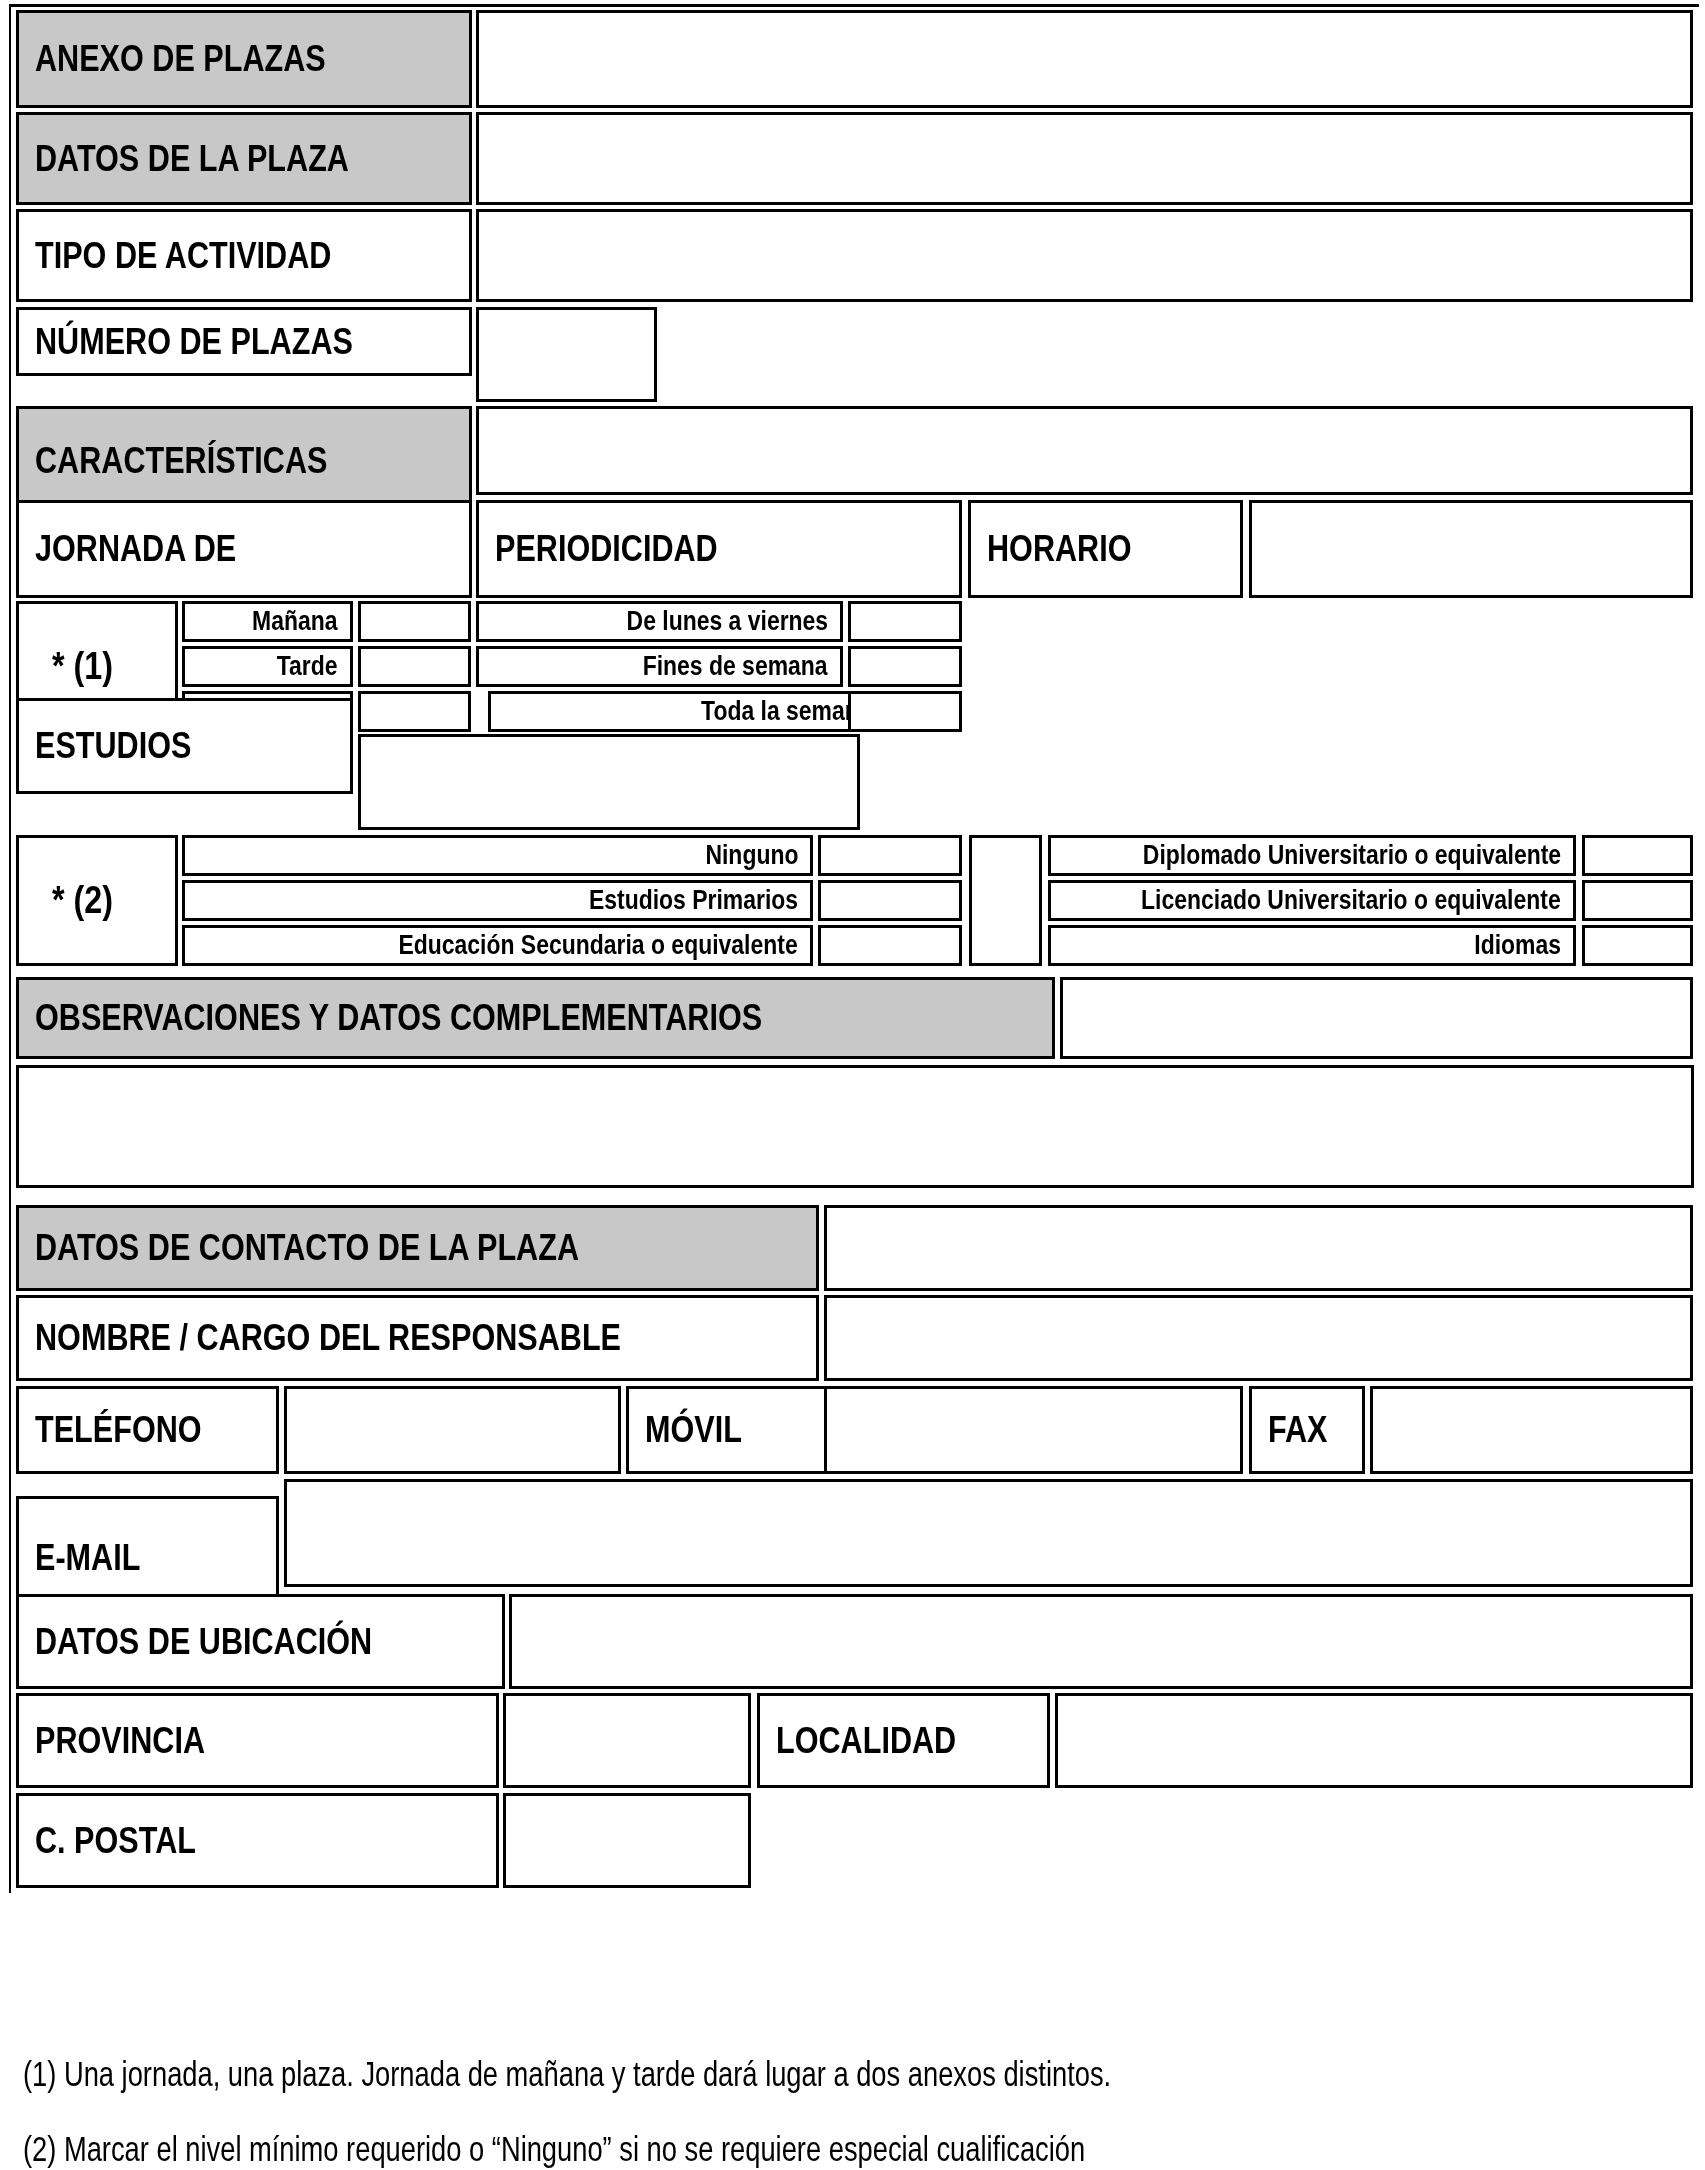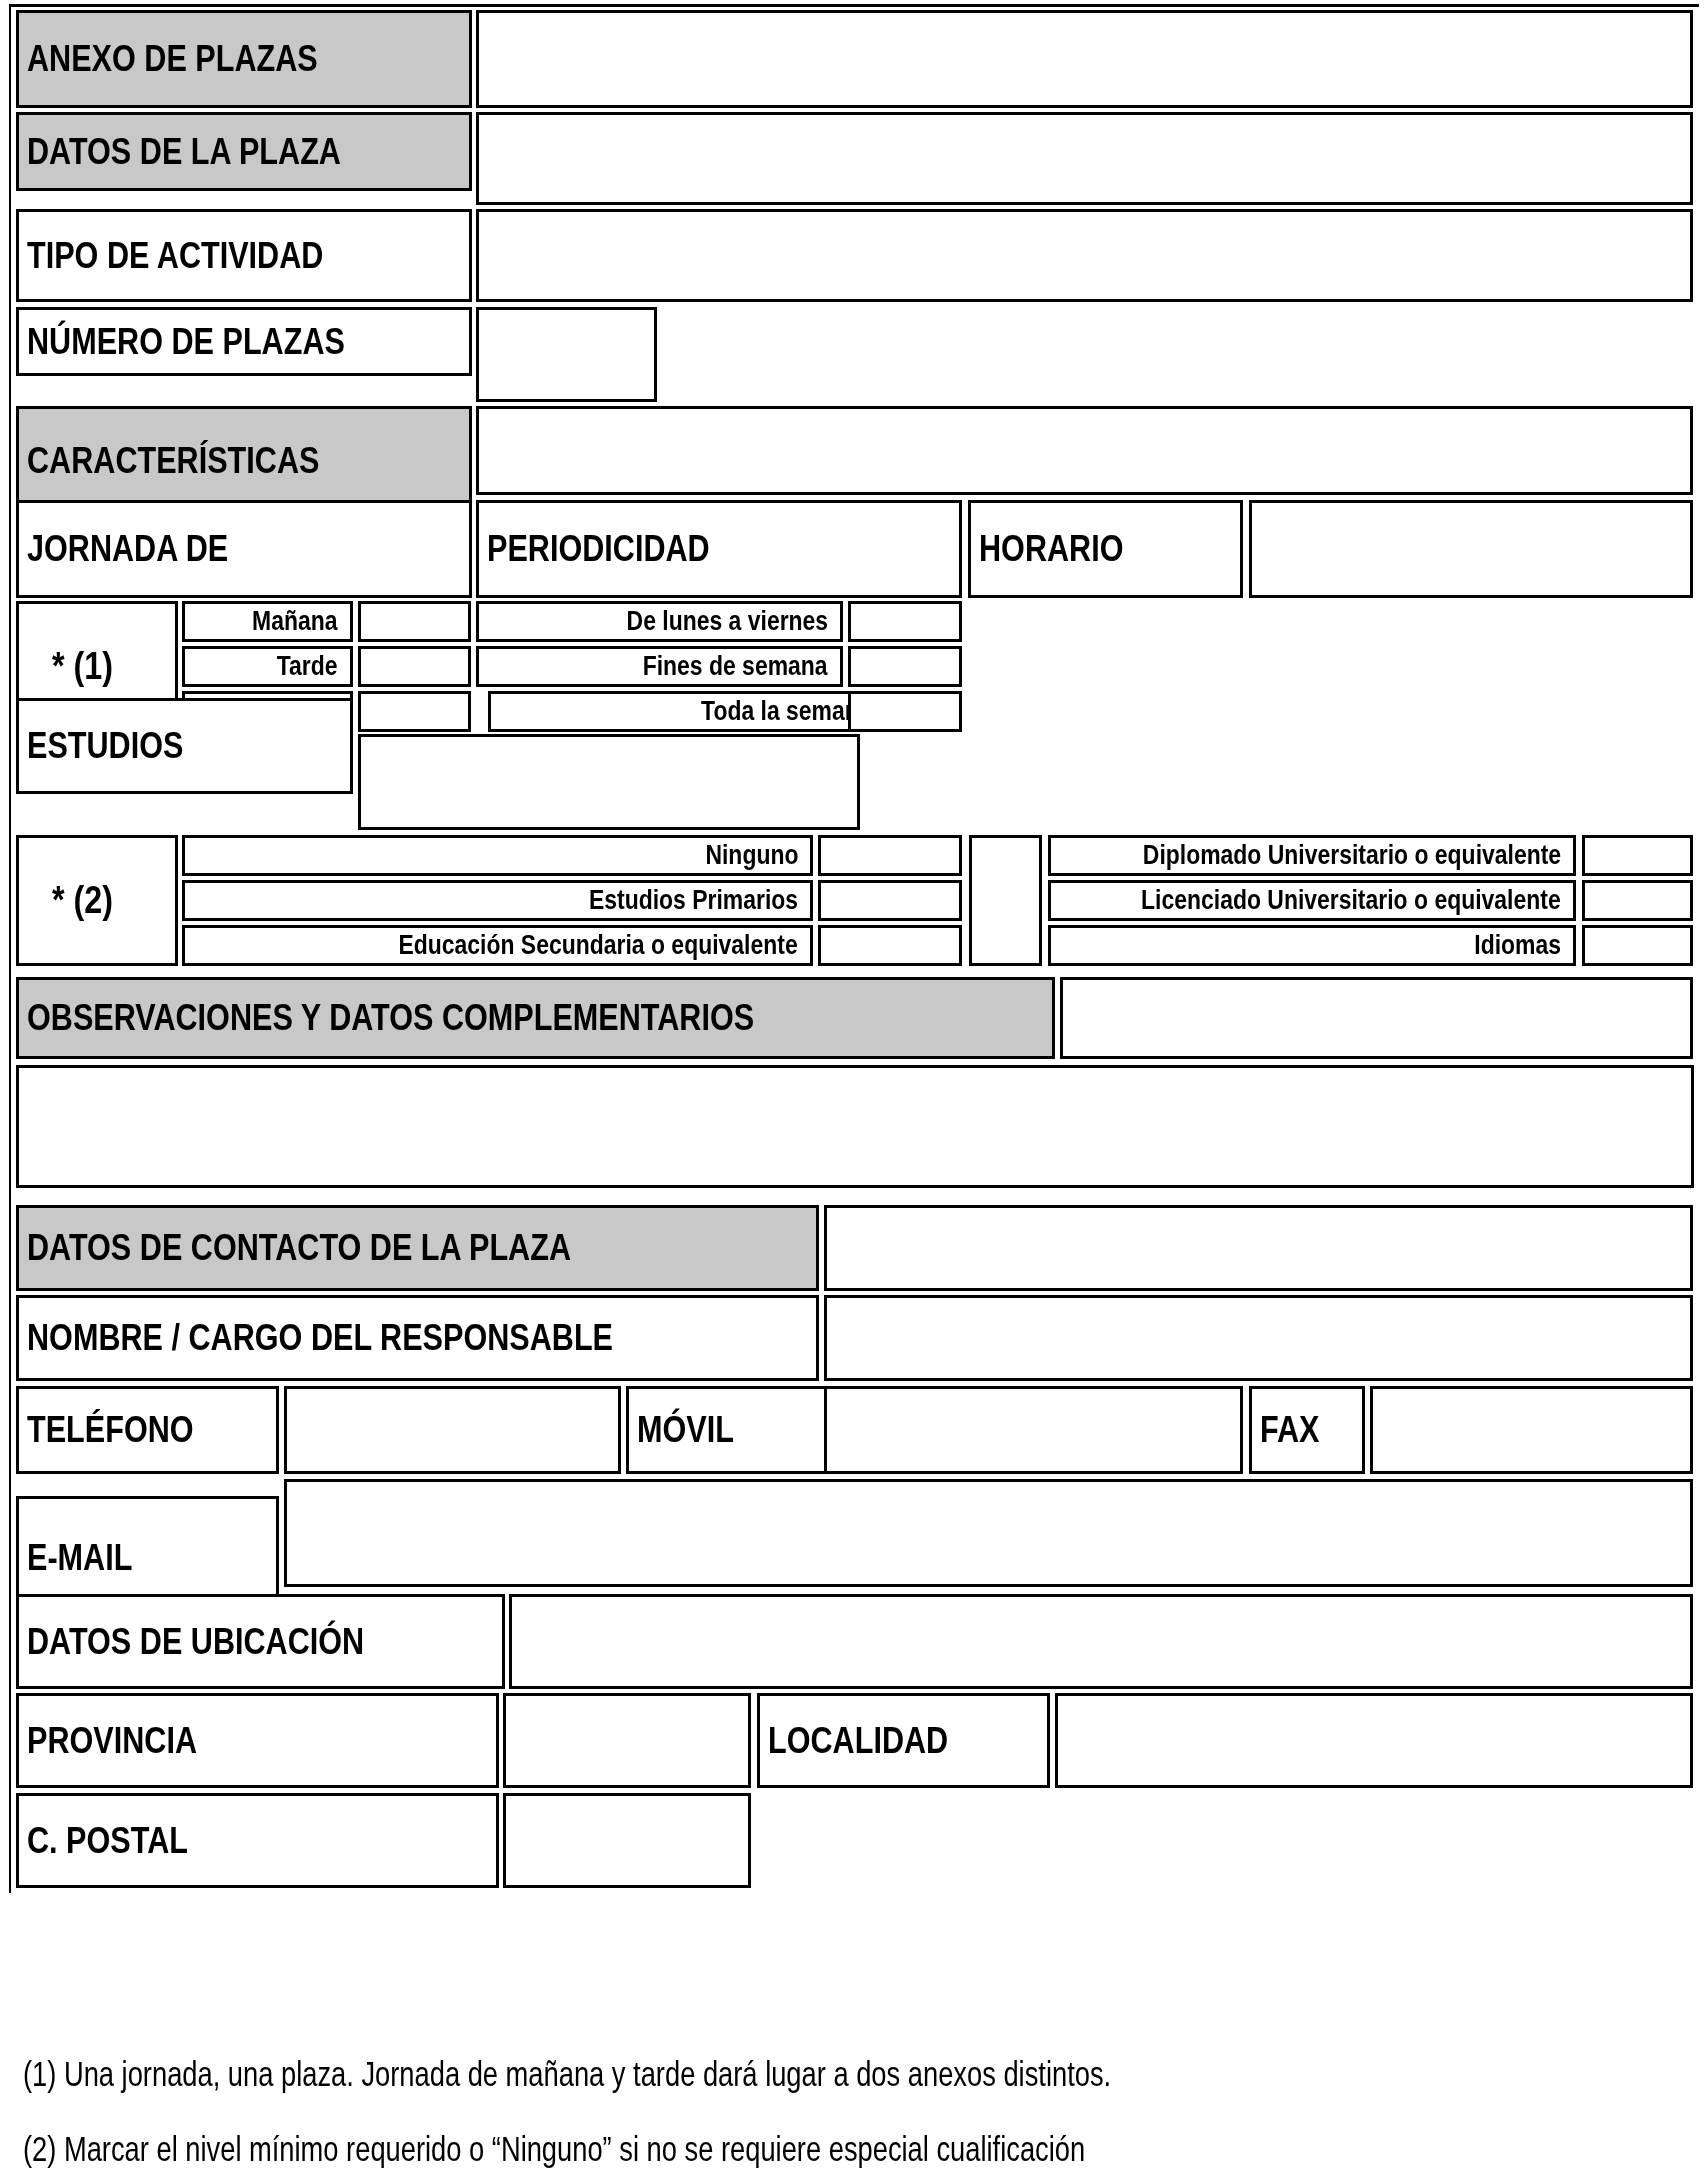--- a/index.html
+++ b/index.html
@@ -15,21 +15,21 @@
   .cell{
     position:absolute;
     box-sizing:border-box;
     border:3.5px solid #000;
     background:#ffffff;
     display:flex;
     align-items:center;
     overflow:hidden;
   }
   .gray{background:#c8c8c8;}
-  .hdr{font-weight:bold;font-size:36px;padding-left:8px;}
+  .hdr{font-weight:bold;font-size:36px;padding-left:16px;}
   .star{font-weight:bold;font-size:38px;padding-left:33px;}
   .sm{font-weight:bold;font-size:27px;}
   .right{justify-content:flex-end;padding-right:12px;}
   .cond{display:inline-block;white-space:nowrap;transform:scaleX(0.85);transform-origin:0 50%;}
   .right .cond{transform-origin:100% 50%;}
   .frame{position:absolute;background:#000;}
   .note{position:absolute;font-size:35px;font-weight:normal;}
   .note .cond2{display:inline-block;white-space:nowrap;transform:scaleX(0.78);transform-origin:0 50%;}
 </style>
 </head>
@@ -38,21 +38,21 @@
 <div class="page">
 
   <div class="frame" style="left:8.6px;top:4.3px;width:1690px;height:2.6px"></div>
   <div class="frame" style="left:8.6px;top:4.3px;width:2.6px;height:1889px"></div>
 
   <div class="cell gray hdr" style="left:15.6px;top:10.4px;width:456px;height:98px">
     <span class="cond">ANEXO DE PLAZAS</span>
   </div>
   <div class="cell" style="left:476px;top:10.4px;width:1217px;height:98px"></div>
 
-  <div class="cell gray hdr" style="left:15.6px;top:112px;width:456px;height:79px">
+  <div class="cell gray hdr" style="left:15.6px;top:112px;width:456px;height:93px">
     <span class="cond">DATOS DE LA PLAZA</span>
   </div>
   <div class="cell" style="left:476px;top:112px;width:1217px;height:93px"></div>
 
   <div class="cell hdr" style="left:15.6px;top:209px;width:456px;height:93px">
     <span class="cond">TIPO DE ACTIVIDAD</span>
   </div>
   <div class="cell" style="left:476px;top:209px;width:1217px;height:93px"></div>
 
   <div class="cell hdr" style="left:15.6px;top:307px;width:456px;height:69px">

